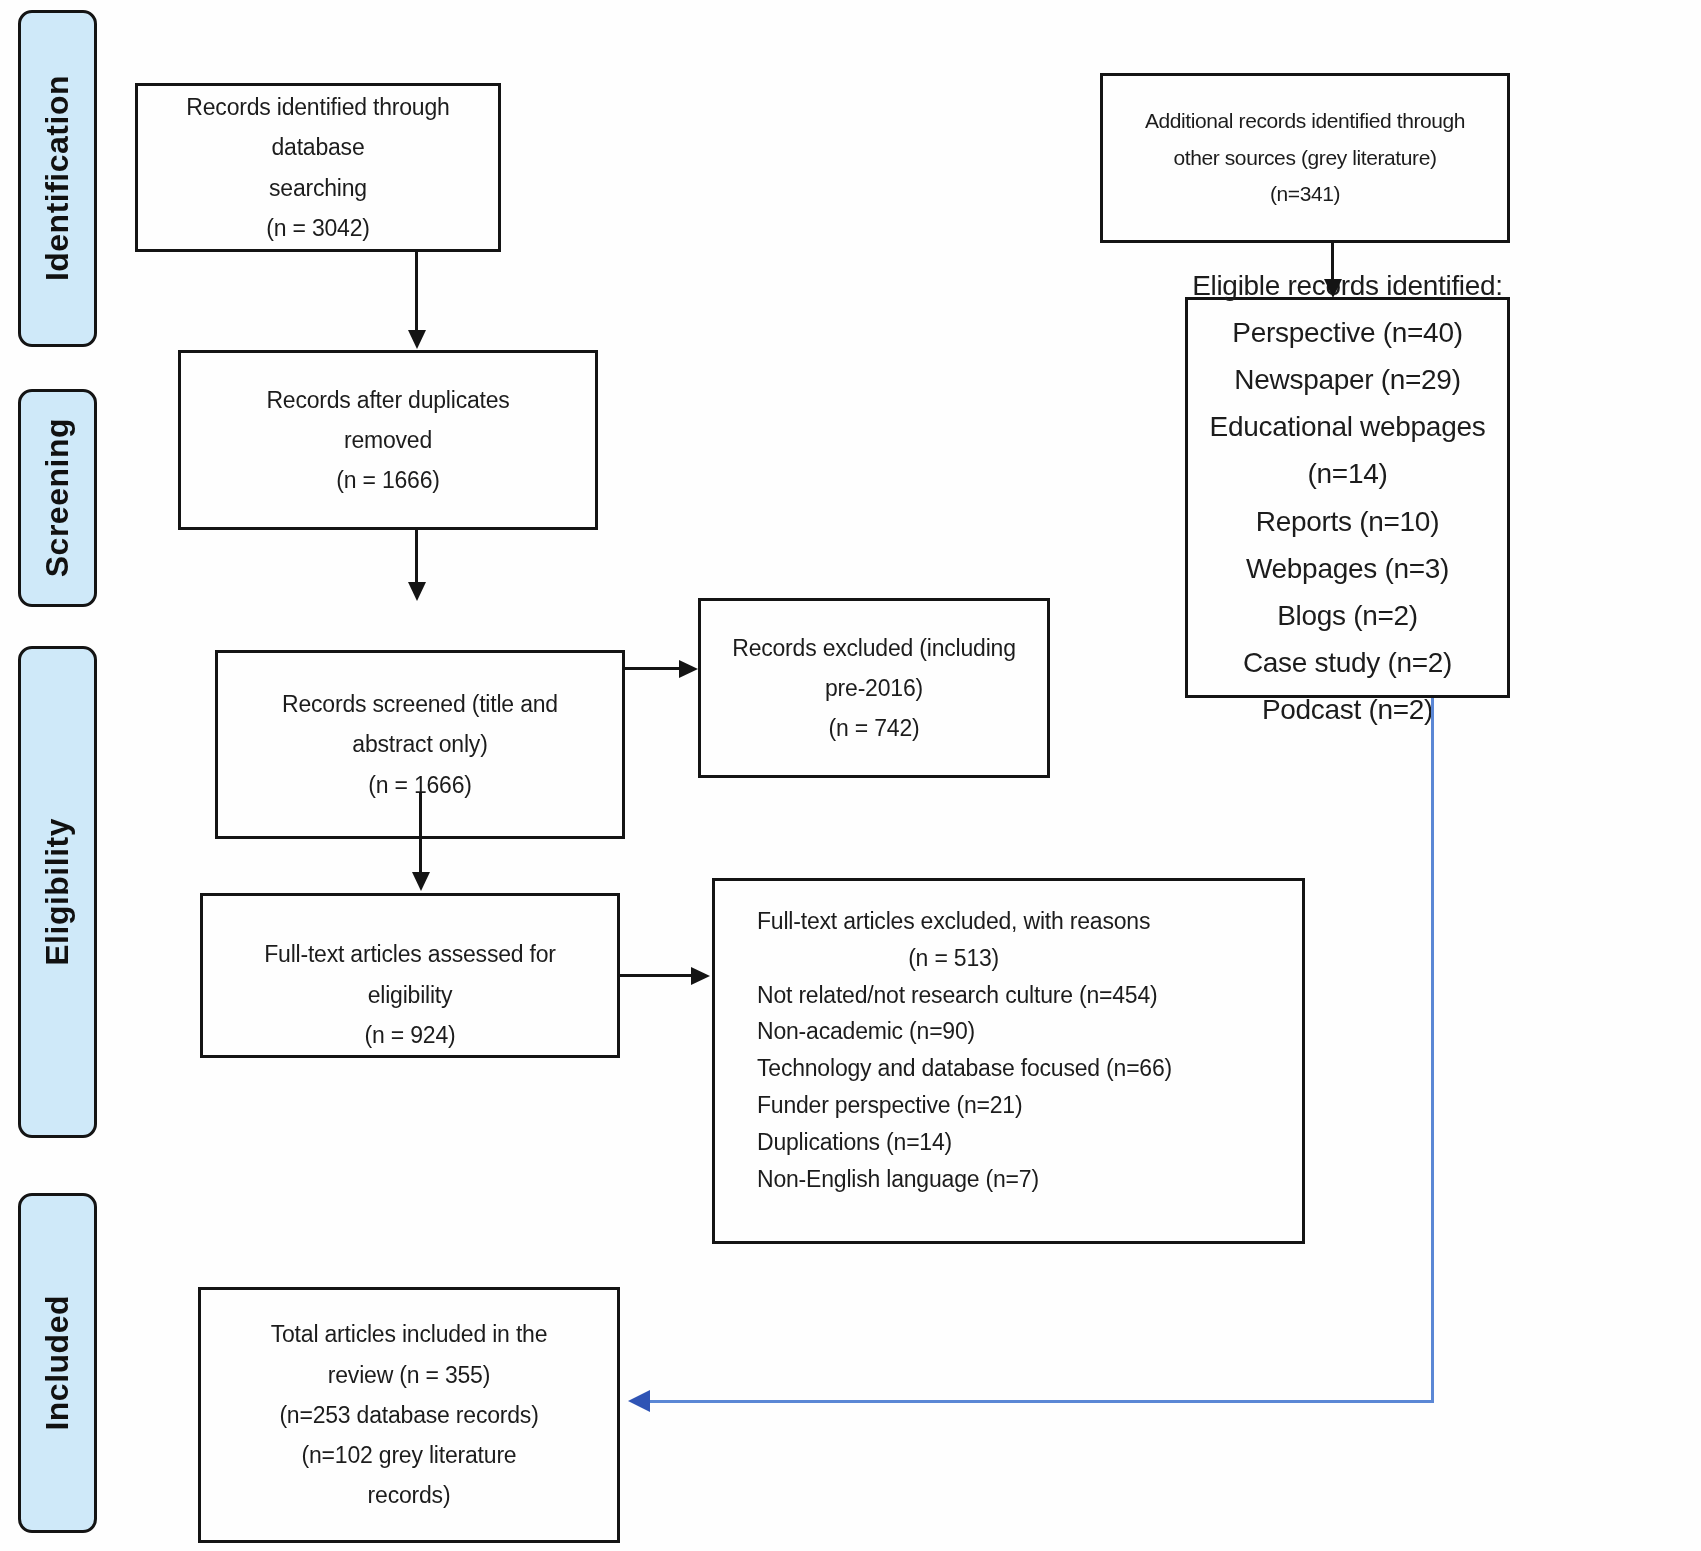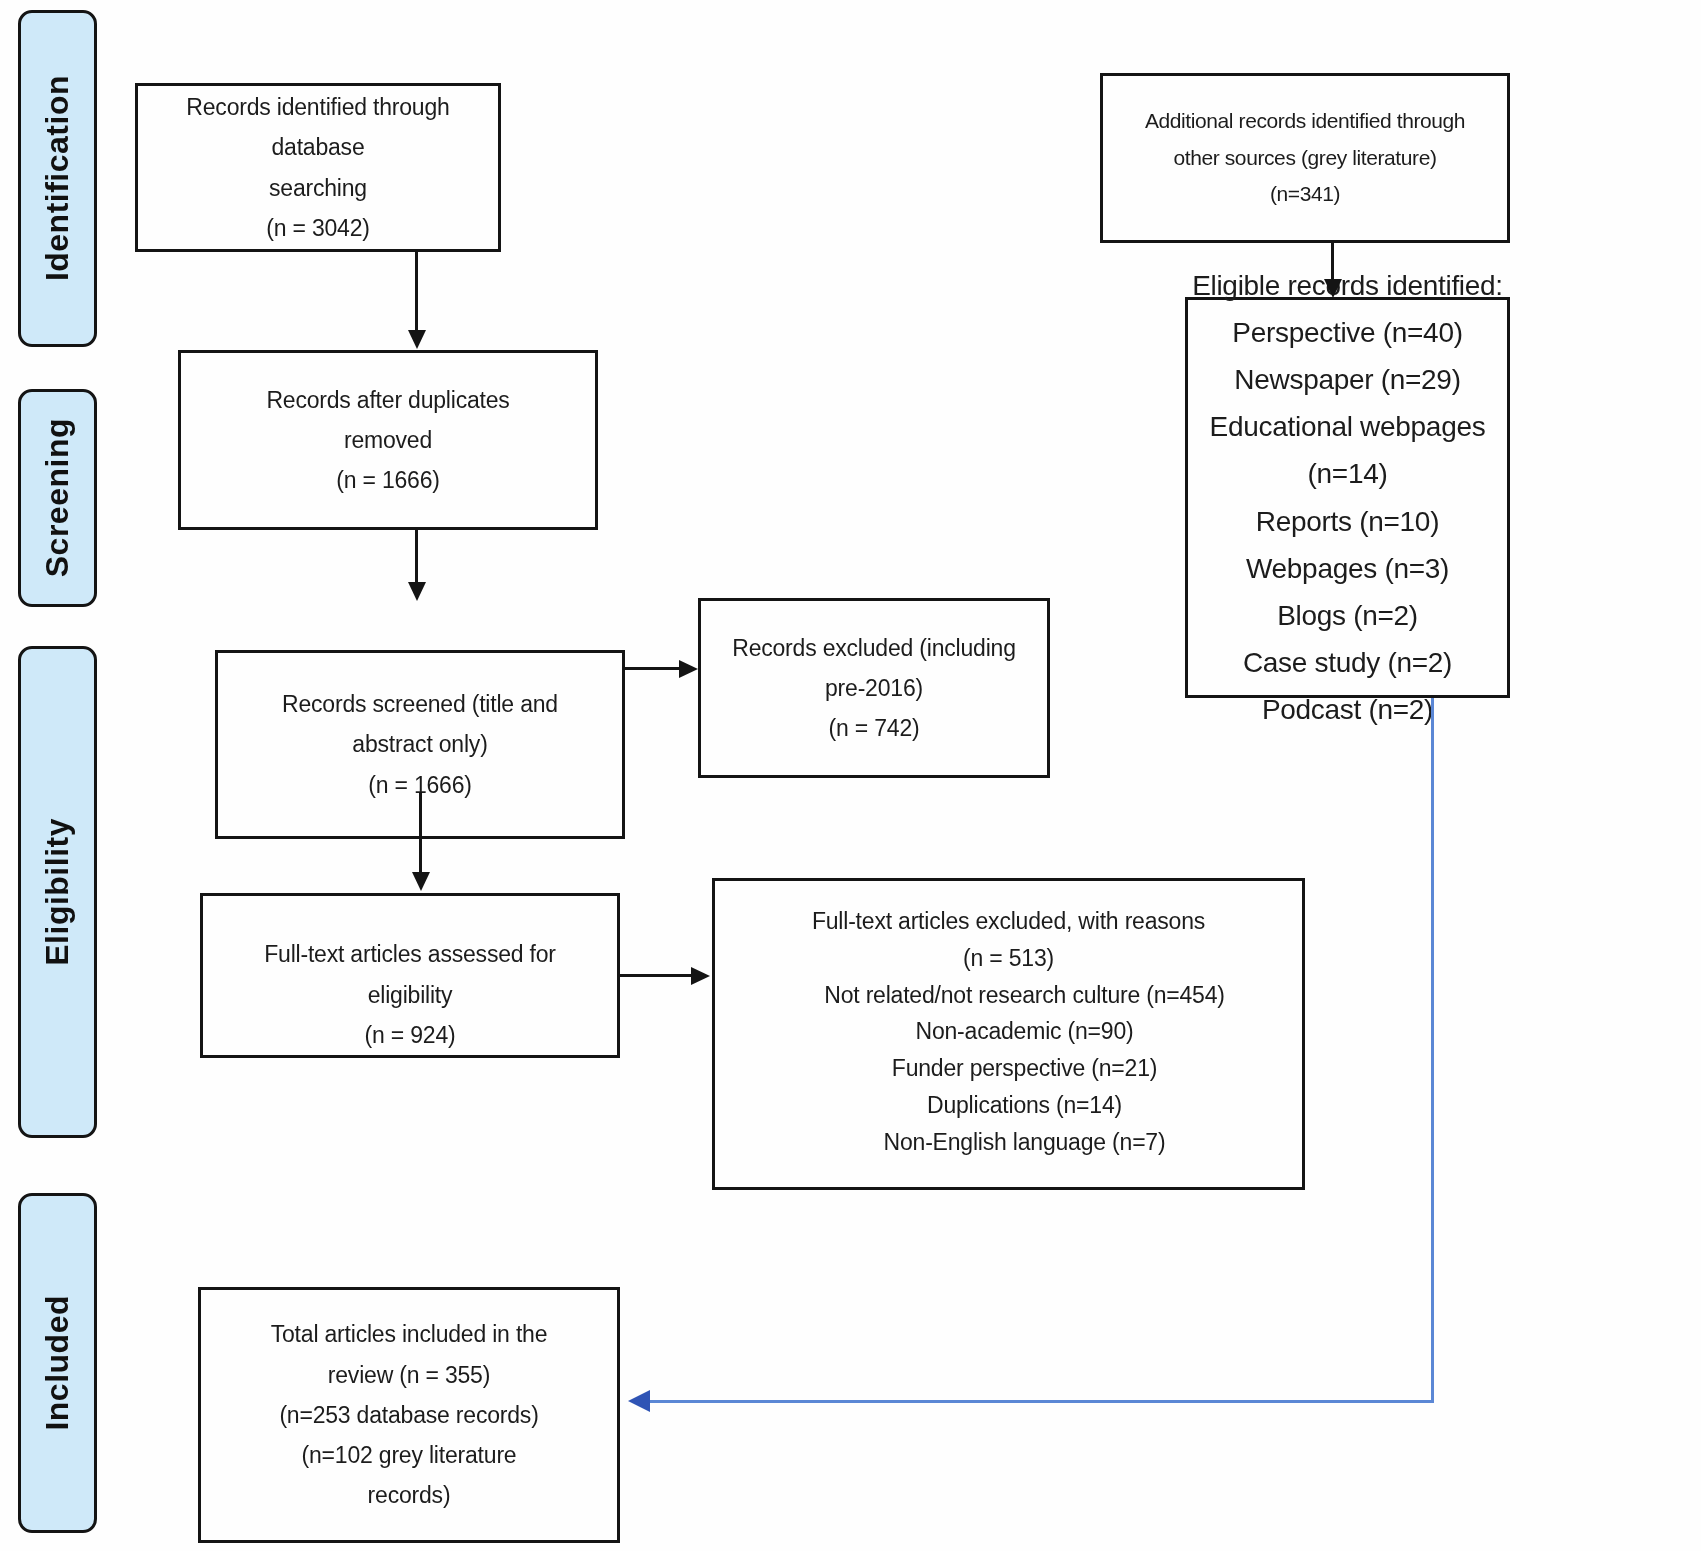--- a/index.html
+++ b/index.html
@@ -25,21 +25,21 @@
   .box{
     position:absolute;border:3px solid #141414;background:#fefefe;box-sizing:border-box;
     display:flex;flex-direction:column;align-items:center;justify-content:center;
   }
   .box-text{white-space:pre-line;text-align:center;font-size:23px;line-height:1.75;letter-spacing:-0.2px;}
   #box-identified{left:135px;top:83px;width:366px;height:169px;}
   #box-duplicates{left:178px;top:350px;width:420px;height:180px;}
   #box-screened{left:215px;top:603px;width:410px;height:189px;margin-top:47px;}
   #box-excluded{left:698px;top:598px;width:352px;height:180px;}
   #box-assessed{left:200px;top:893px;width:420px;height:165px;justify-content:flex-end;}
-  #box-fulltext-excluded{left:712px;top:878px;width:593px;height:312px;justify-content:flex-start;align-items:center;padding:22px 10px 10px 42px;}
+  #box-fulltext-excluded{left:712px;top:878px;width:593px;height:366px;justify-content:flex-start;align-items:flex-start;padding:22px 10px 10px 42px;}
   #box-total{left:198px;top:1287px;width:422px;height:256px;}
   #box-additional{left:1100px;top:73px;width:410px;height:170px;}
   #box-additional .box-text{font-size:21px;letter-spacing:-0.4px;}
   #box-eligible{left:1185px;top:297px;width:325px;height:401px;}
 
   .ft-header{white-space:pre-line;text-align:center;font-size:23px;line-height:1.6;letter-spacing:-0.2px;margin-right:32px;}
   .ft-item{font-size:23px;line-height:1.6;text-align:left;letter-spacing:-0.2px;}
 
   .el-header,.el-item{font-size:28px;line-height:1.68;text-align:center;letter-spacing:-0.3px;}
 
@@ -113,20 +113,21 @@
     <div class="box-text">Full-text articles assessed for
 eligibility
 (n = 924)</div>
   </div>
 
   <div class="box" id="box-fulltext-excluded">
     <div class="ft-header">Full-text articles excluded, with reasons
 (n = 513)</div>
     <div class="ft-item">Not related/not research culture (n=454)</div>
     <div class="ft-item">Non-academic (n=90)</div>
+    <div class="ft-item">Technology and database focused (n=66)</div>
     <div class="ft-item">Funder perspective (n=21)</div>
     <div class="ft-item">Duplications (n=14)</div>
     <div class="ft-item">Non-English language (n=7)</div>
   </div>
 
   <div class="box" id="box-total">
     <div class="box-text">Total articles included in the
 review (n = 355)
 (n=253 database records)
 (n=102 grey literature

